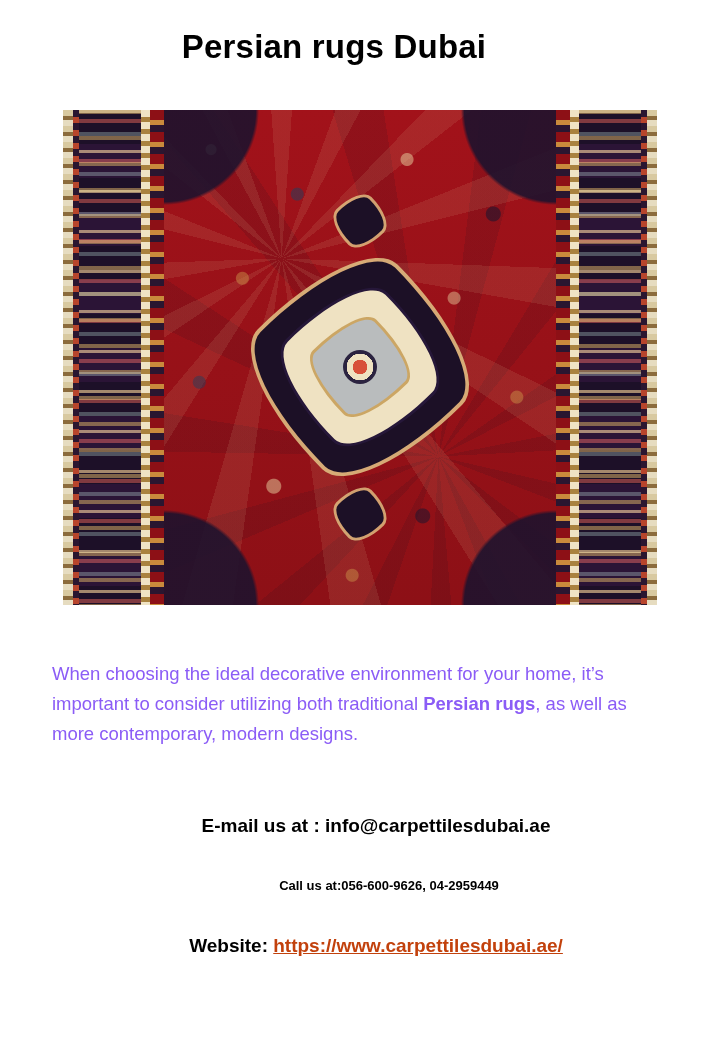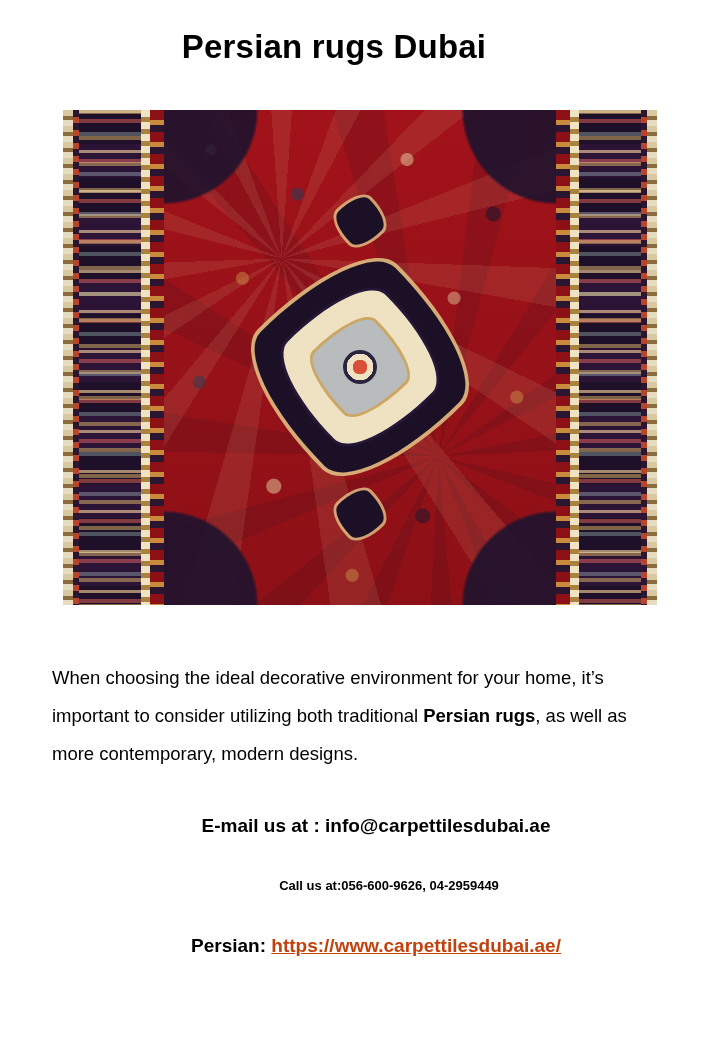--- a/index.html
+++ b/index.html
@@ -185,22 +185,22 @@
   .corner-bl { left: 101px; bottom: 0; transform: scaleY(-1); }
   .corner-br { right: 101px; bottom: 0; transform: scale(-1,-1); }
 
   
   .paragraph {
     position: absolute;
     left: 52px;
     top: 640px;
     width: 610px;
     font-size: 18.5px;
-    line-height: 38px;
-    color: #000000;
+    line-height: 30px;
+    color: #8b5cf6;
   }
   .paragraph b { font-weight: bold; }
 
   .contact {
     position: absolute;
     left: 16px;
     width: 720px;
     text-align: center;
     font-weight: bold;
     color: #000000;
@@ -247,15 +247,15 @@
       <div class="band band-outer-r"></div>
     </div>
   </div>
 
   <p class="paragraph"><span>When choosing the ideal decorative environment for your home, it’s important to consider utilizing both traditional </span><b>Persian rugs</b><span>, as well as more contemporary, modern designs.</span></p>
 
   <div class="contact email">E-mail us at : info@carpettilesdubai.ae</div>
 
   <div class="contact phone">Call us at:056-600-9626,  04-2959449</div>
 
-  <div class="contact website"><span>Persian: </span><a href="#">https://www.carpettilesdubai.ae/</a></div>
+  <div class="contact website"><span>Website: </span><a href="#">https://www.carpettilesdubai.ae/</a></div>
 
 </div>
 
 </body></html>

